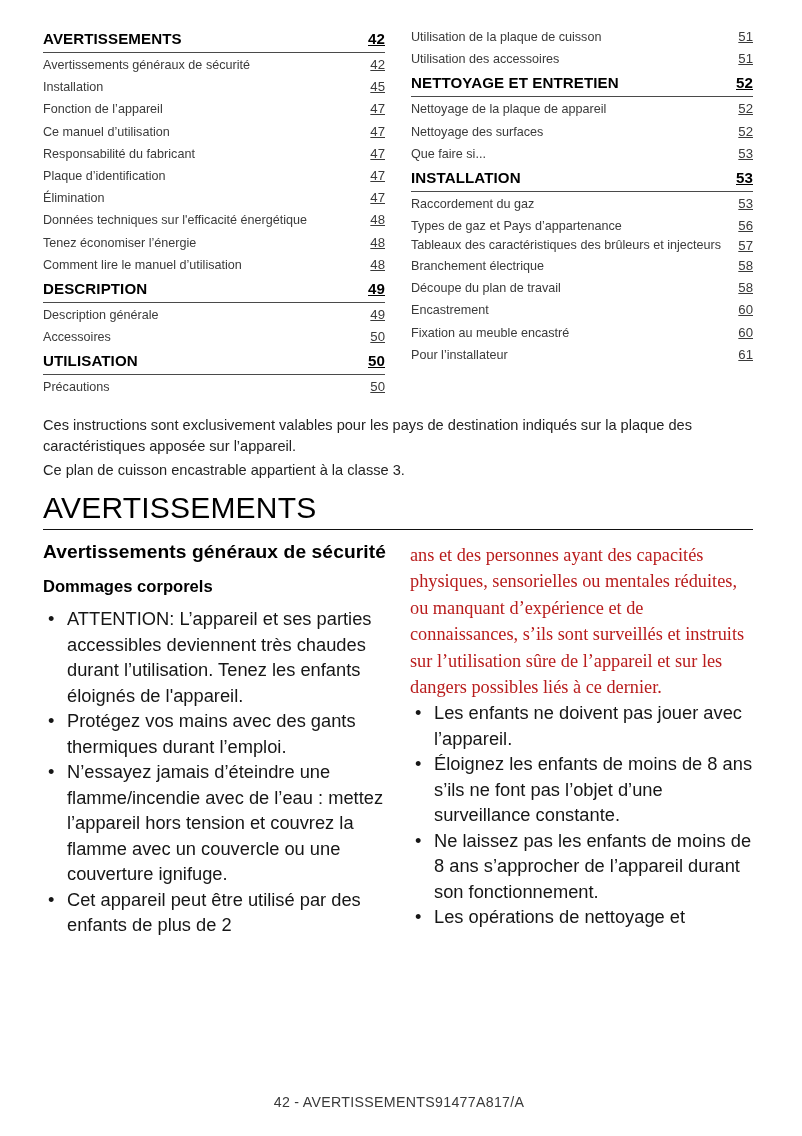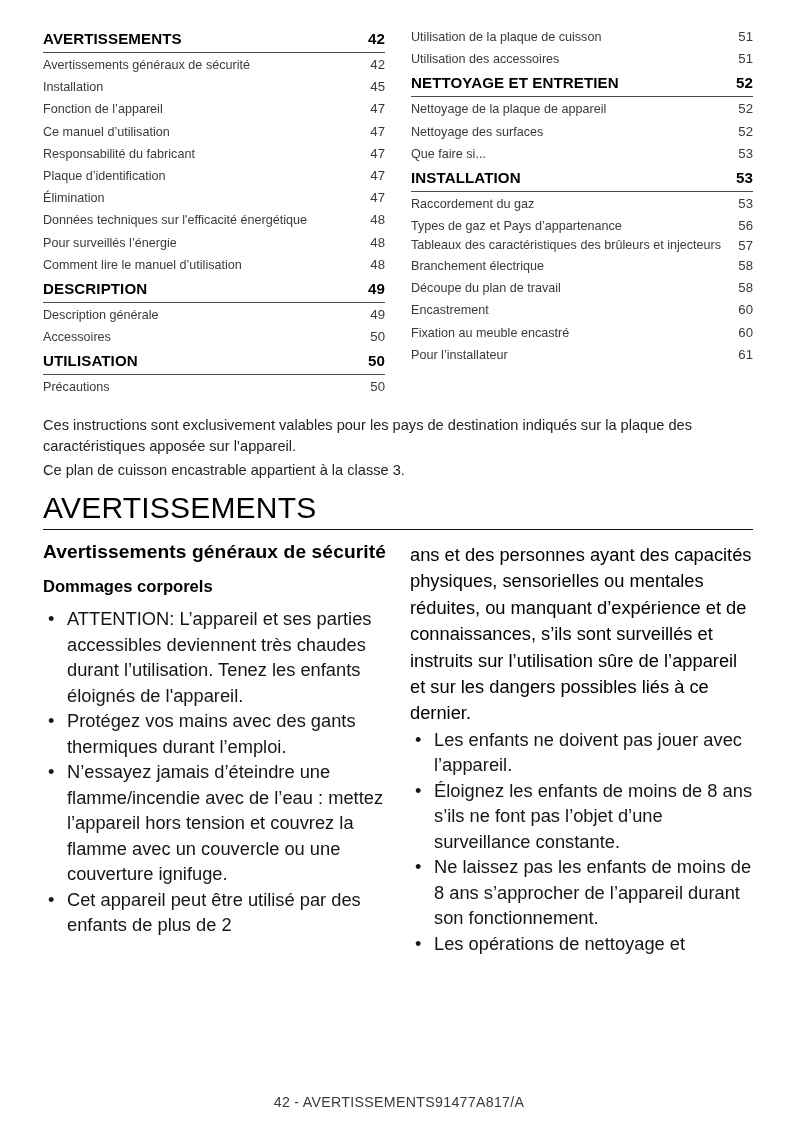--- a/index.html
+++ b/index.html
@@ -42,21 +42,21 @@
   .toc-row {
     display: flex;
     align-items: baseline;
     justify-content: space-between;
     font-size: 12.6px;
     line-height: 21.2px;
     color: #3a3a3a;
     white-space: nowrap;
   }
   .toc-row .t { overflow: hidden; text-overflow: clip; }
-  .toc-row .p { margin-left: 8px; font-size: 13.2px; }
+  .toc-row .p { margin-left: 8px; font-size: 13.2px; text-decoration: underline; }
 
   .toc-row.section {
     font-weight: bold;
     color: #000;
     font-size: 15.1px;
     line-height: 26px;
     letter-spacing: 0.1px;
   }
   .toc-row.section .p { font-size: 15.1px; }
 
@@ -151,23 +151,24 @@
     position: absolute;
     left: 5px;
     top: 0;
     font-size: 18.3px;
     line-height: 25.5px;
   }
 
   .cont-text {
     font-size: 18.3px;
     line-height: 26.4px;
-    color: #000000;
+    color: #b91c1c;
     padding-left: 0;
     margin: 0 0 0 0;
+    font-family: Liberation Serif, serif;
   }
 
   
   .footer {
     position: absolute;
     left: 43px;
     top: 1094px;
     width: 712px;
     display: flex;
     justify-content: center;
@@ -217,21 +218,21 @@
       </div>
       <div class="toc-row">
         <span class="t">Élimination</span>
         <span class="p">47</span>
       </div>
       <div class="toc-row">
         <span class="t">Données techniques sur l'efficacité énergétique</span>
         <span class="p">48</span>
       </div>
       <div class="toc-row">
-        <span class="t">Pour surveillés l’énergie</span>
+        <span class="t">Tenez économiser l’énergie</span>
         <span class="p">48</span>
       </div>
       <div class="toc-row">
         <span class="t">Comment lire le manuel d’utilisation</span>
         <span class="p">48</span>
       </div>
 
       <div class="toc-row section">
         <span class="t">DESCRIPTION</span>
         <span class="p">49</span>

